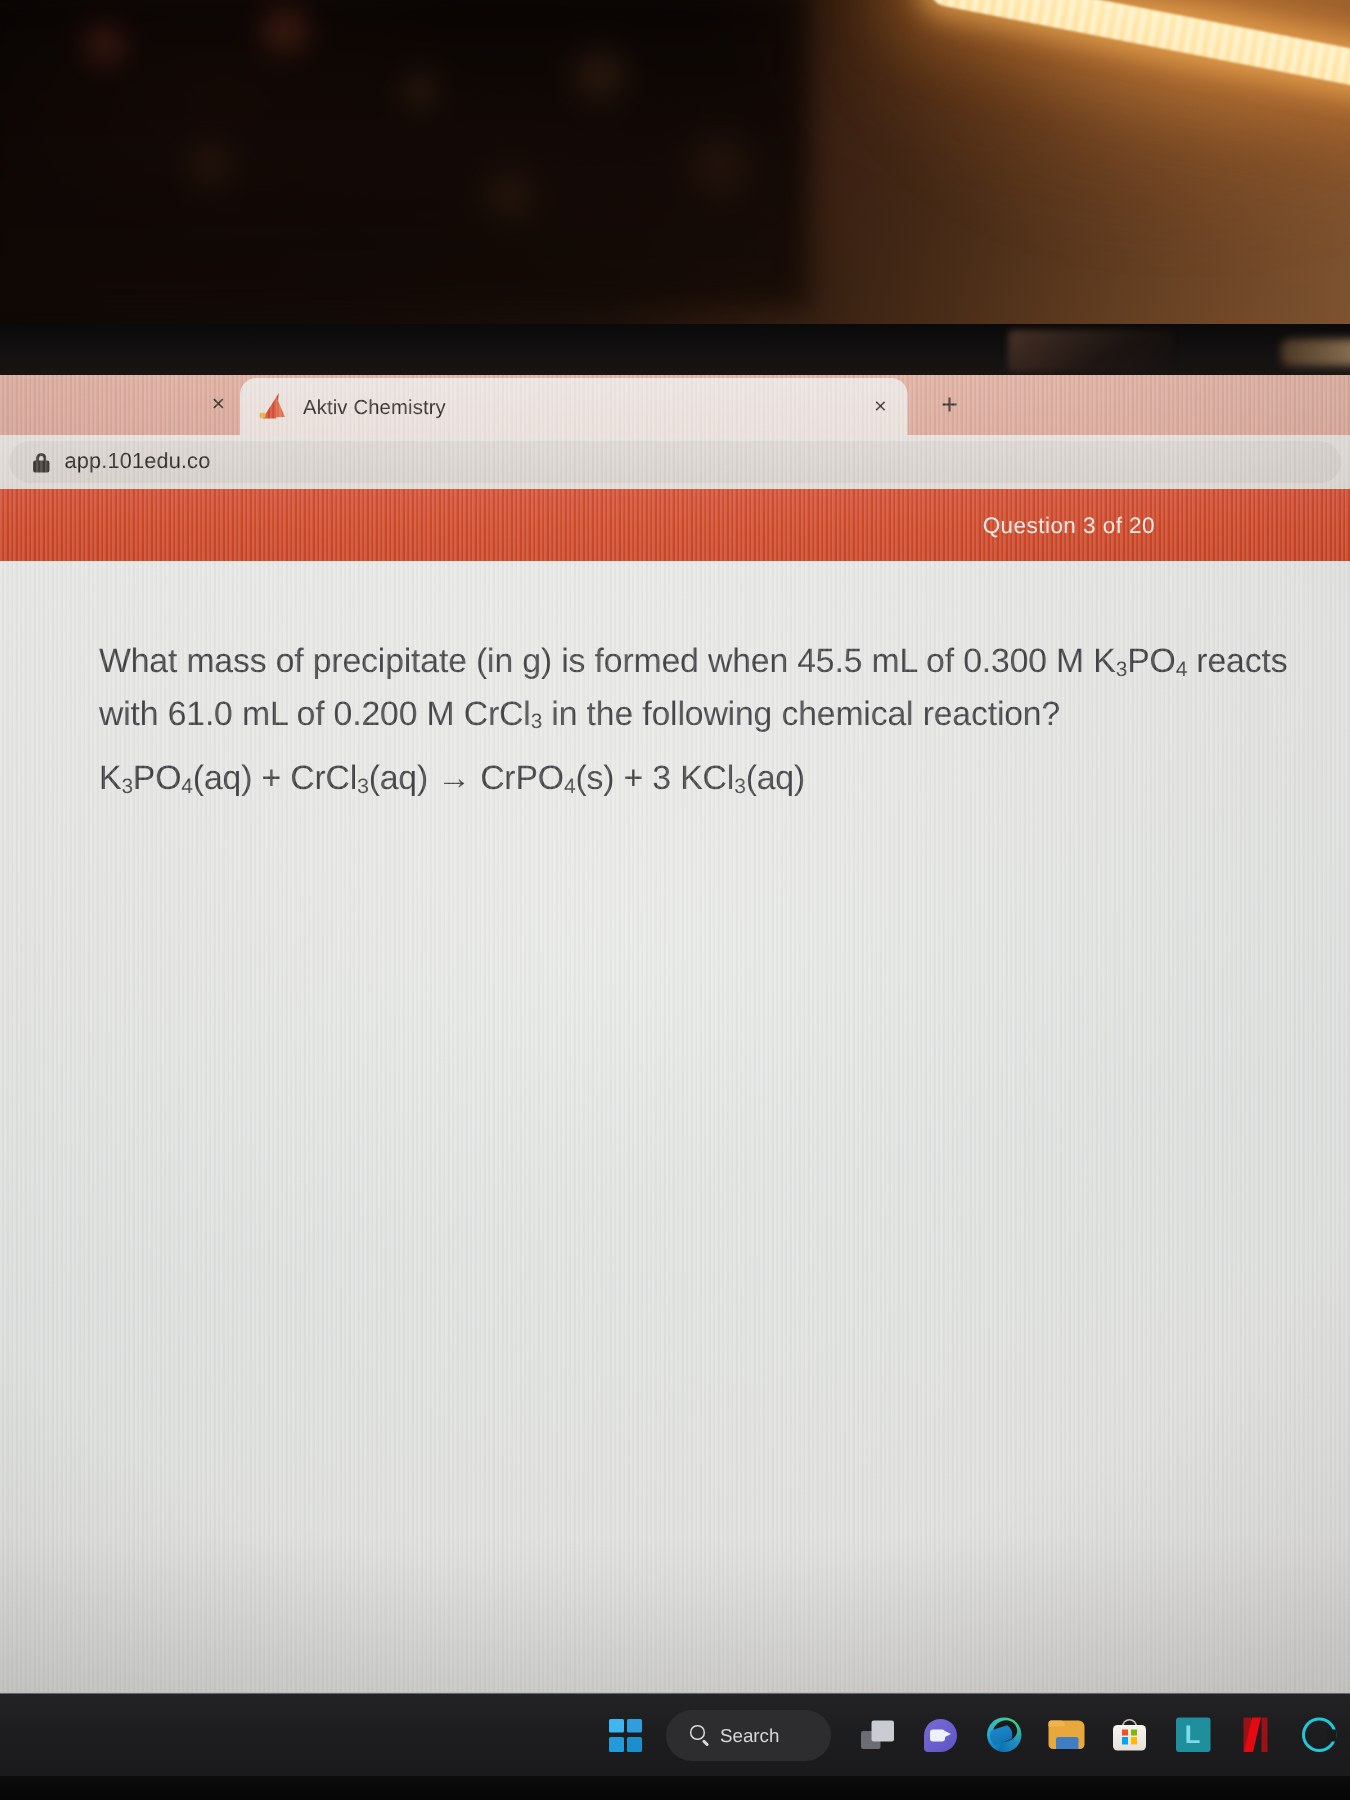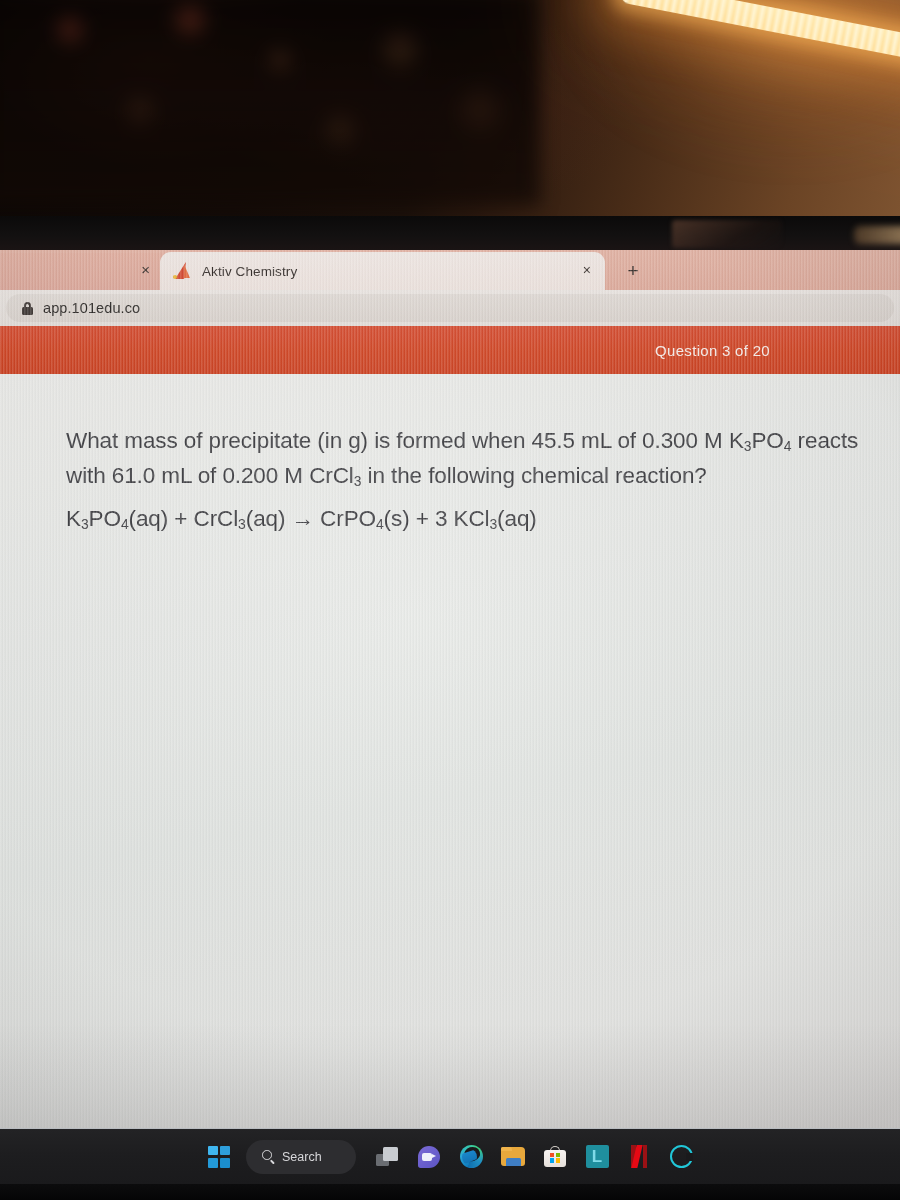--- a/index.html
+++ b/index.html
@@ -170,21 +170,21 @@
     font-size:22.5px; line-height:30px; color:#3a3a3e;
     letter-spacing:-.1px;
     font-family:"Liberation Sans", sans-serif;
   }
   sub { font-size:.62em; vertical-align:-.18em; }
 
   
   #taskbar {
     position:absolute; left:0; top:1128px; width:900px; height:56px;
     background:linear-gradient(180deg,#232325 0%,#1d1d1f 48%,#1a1a1c 100%);
-    display:flex; align-items:center; justify-content:center; gap:0;
+    display:flex; align-items:center; justify-content:flex-end; gap:0;
     border-top:1px solid #b9bcc0;
   }
   #underbar {
     position:absolute; left:0; top:1184px; width:900px; height:16px;
     background:linear-gradient(180deg,#0c0c0d,#050506);
   }
   .tb-item { width:42px; height:42px; display:flex; align-items:center; justify-content:center; position:relative; }
 
   
   .ico-start { width:22px; height:22px; display:grid; grid-template-columns:1fr 1fr; grid-template-rows:1fr 1fr; gap:2.5px; }

